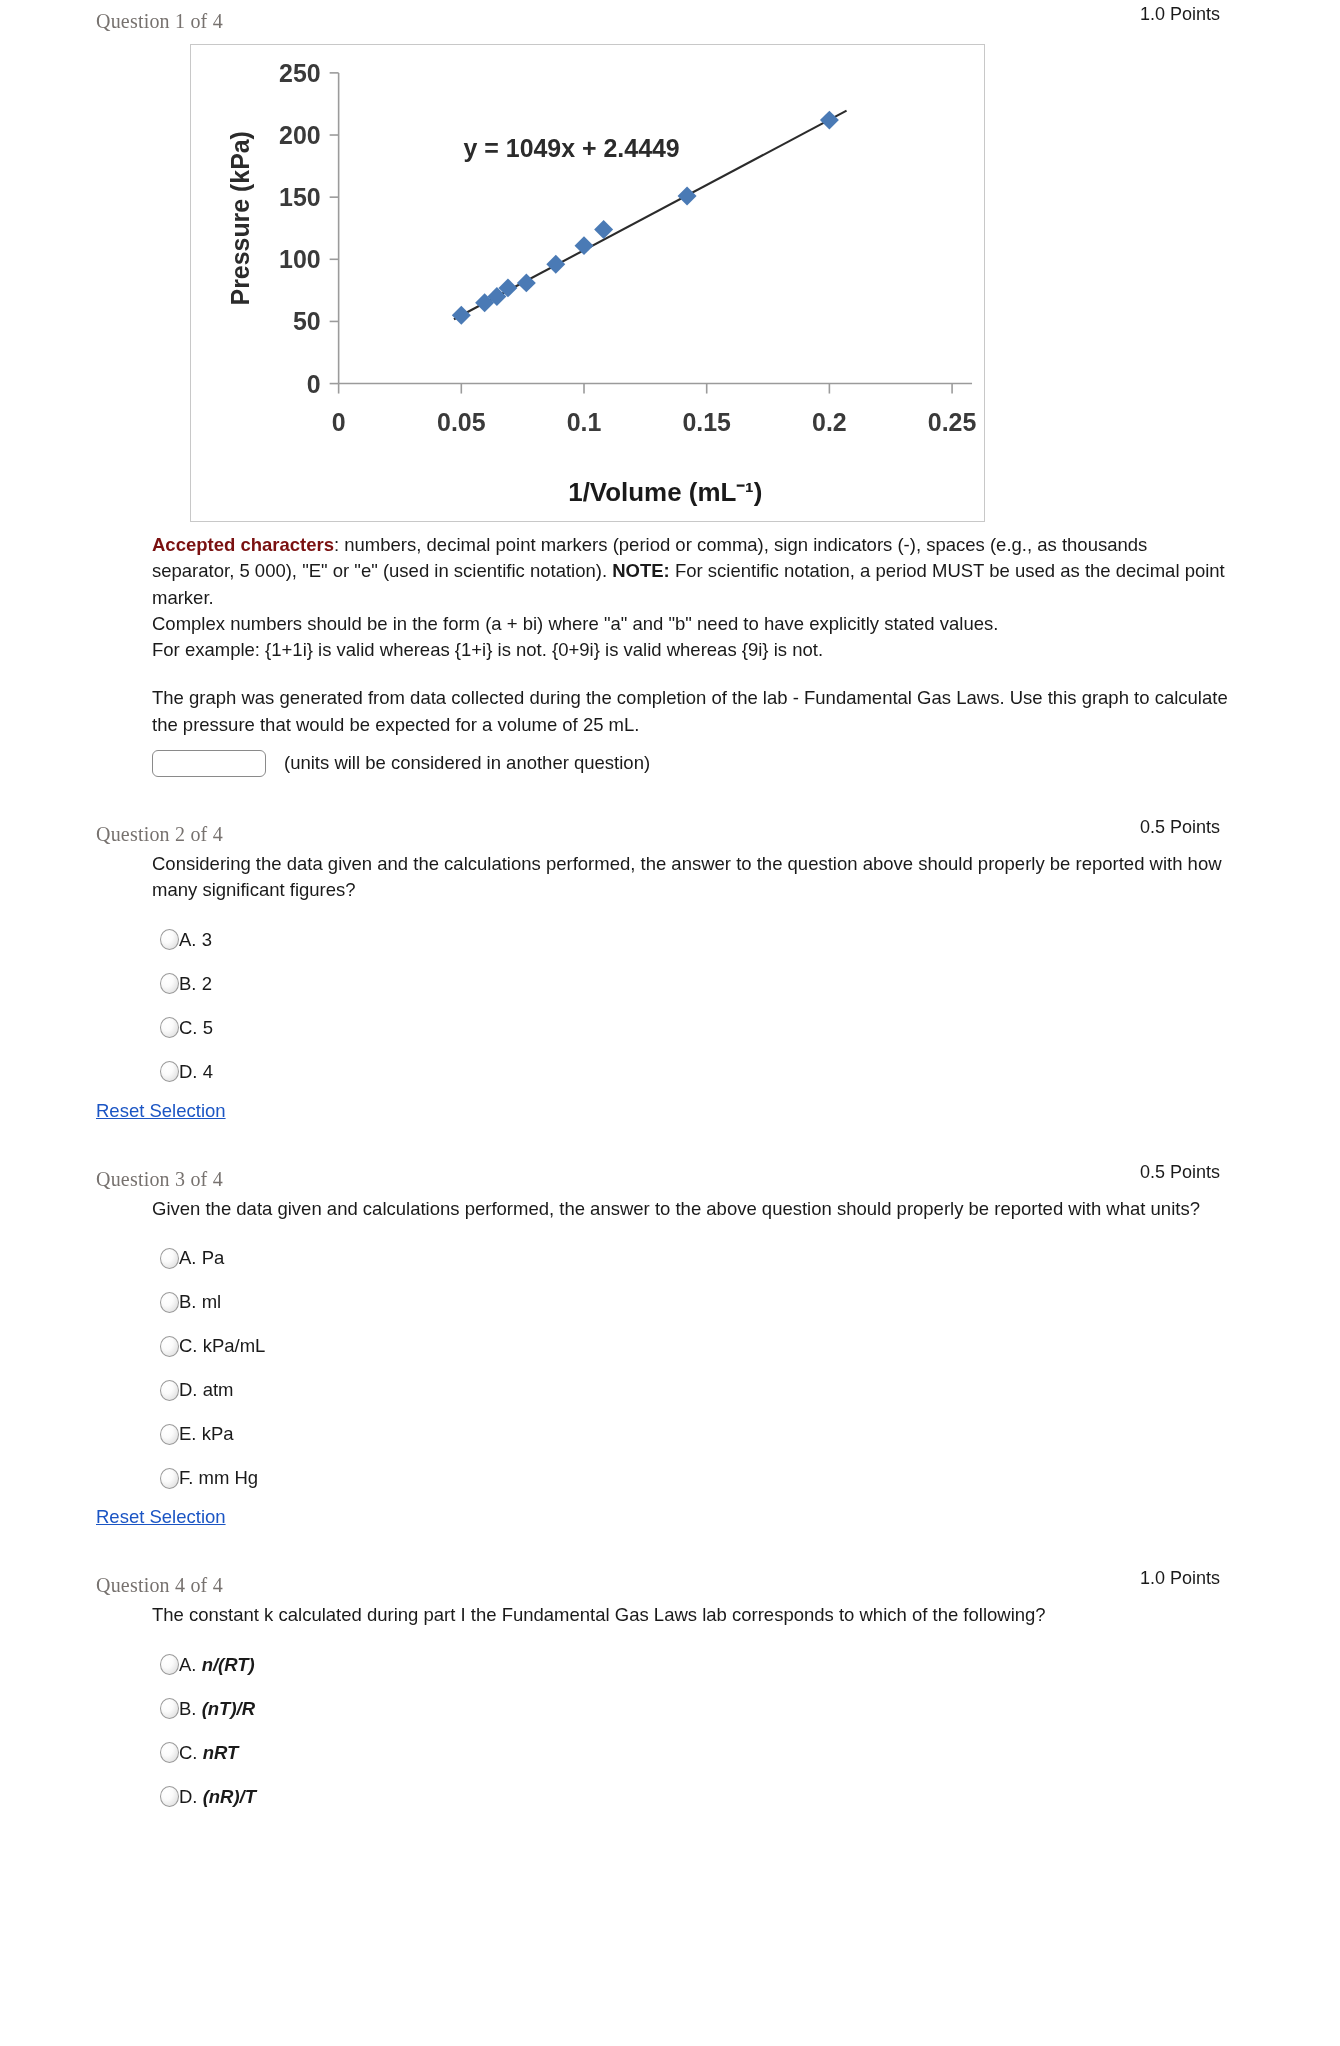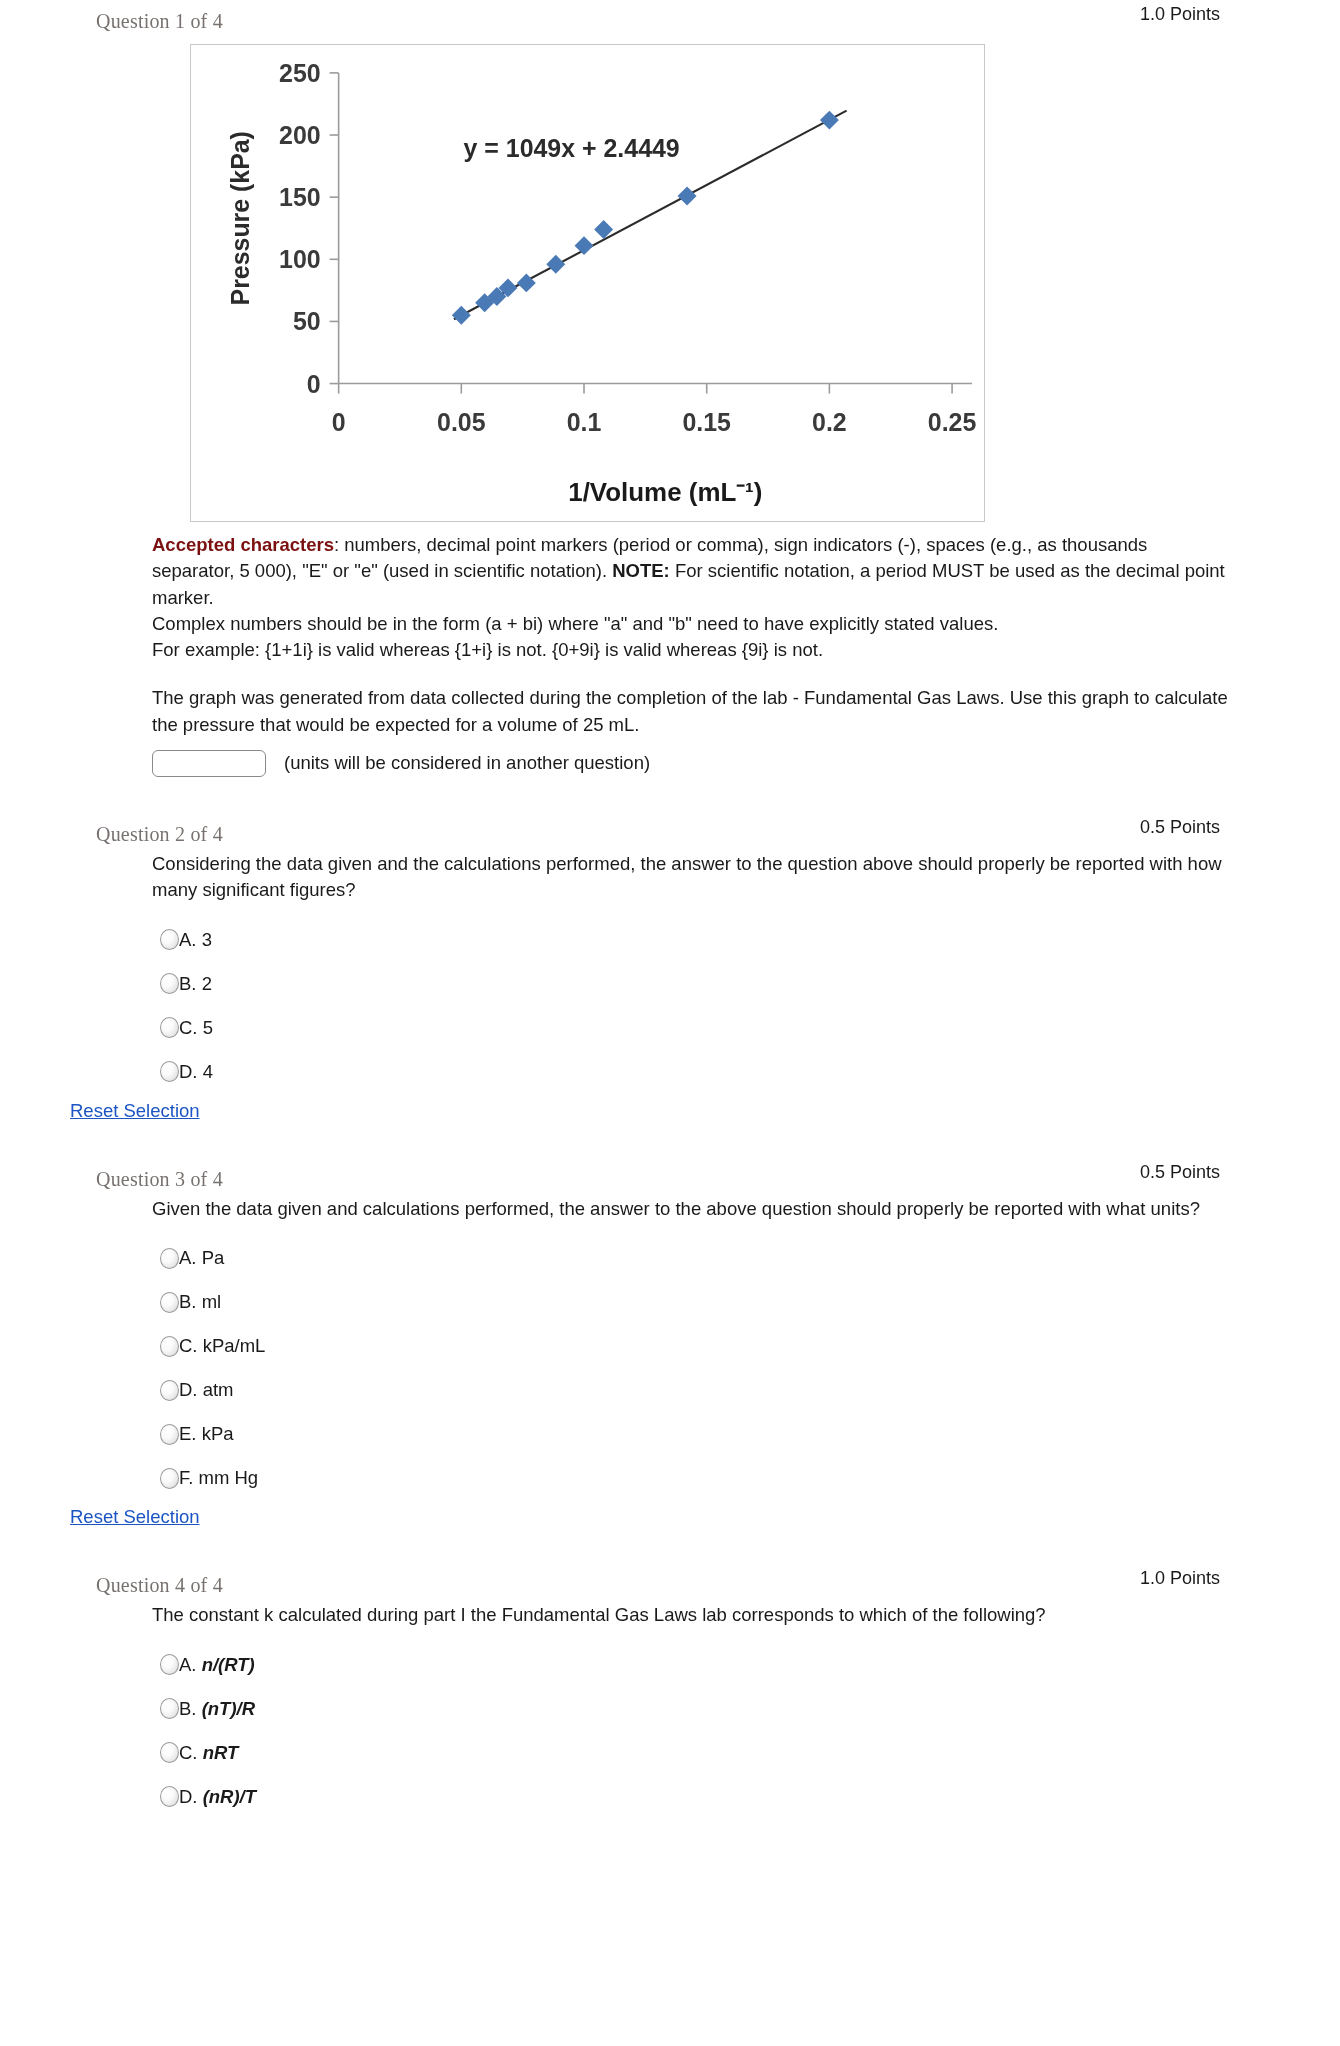--- a/index.html
+++ b/index.html
@@ -137,21 +137,21 @@
     box-sizing: border-box;
     flex: 0 0 auto;
   }
   .opt-label {
     font-size: 18.5px;
     color: #1a1a1a;
     white-space: nowrap;
   }
   .opt-label i { font-style: italic; font-weight: bold; }
   .reset {
-    margin-left: 70px;
+    margin-left: 96px;
     margin-top: 6px;
     font-size: 18.5px;
     color: #1b55c4;
     text-decoration: underline;
     display: inline-block;
     cursor: pointer;
   }
 
   .sep { height: 40px; }
 

